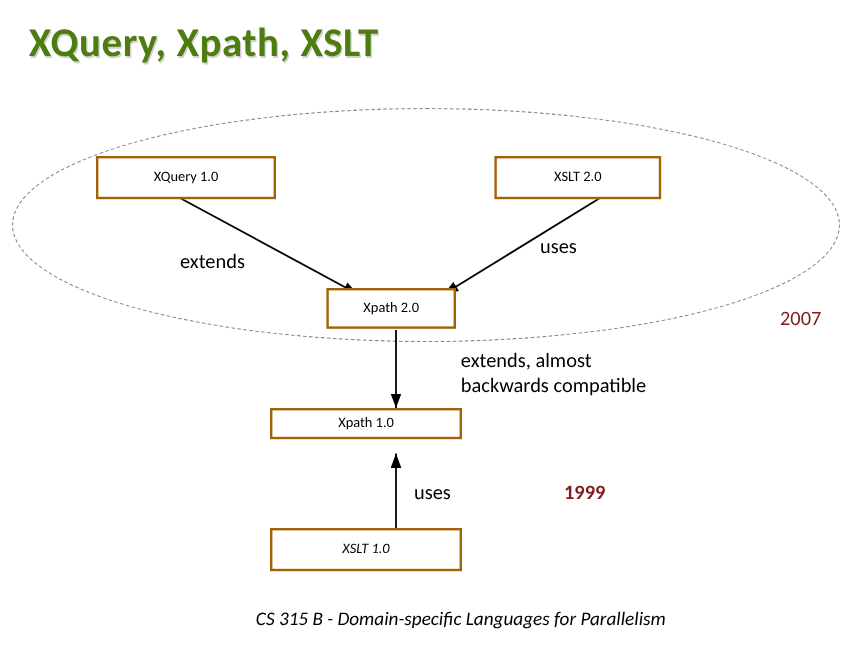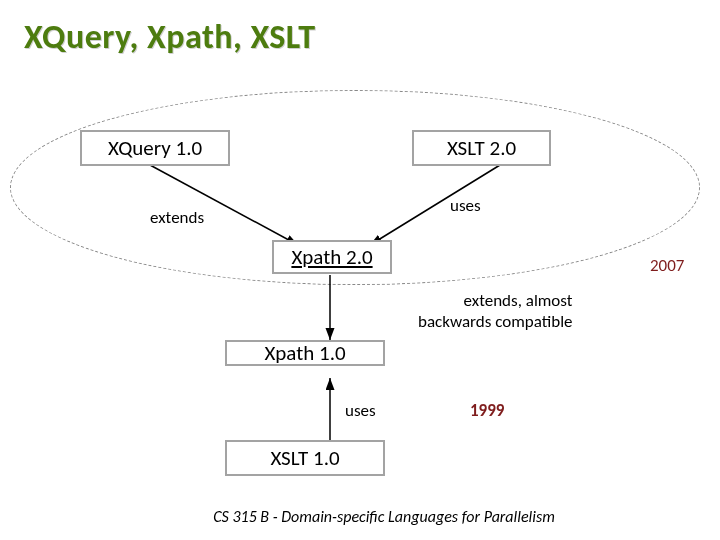--- a/index.html
+++ b/index.html
@@ -21,24 +21,24 @@
     left: 24px;
     top: 16px;
     font-size: 34px;
     font-weight: 700;
     color: #4d7c0f;
     text-shadow: 1px 1px 0 #d0d0d0;
     letter-spacing: 0.5px;
   }
   .node {
     position: absolute;
-    border: 2px solid #a3a3a3;
+    border: 2px solid #a16207;
     background: #fff;
     text-align: center;
-    font-size: 21px;
+    font-size: 12px;
     display: flex;
     align-items: center;
     justify-content: center;
     box-sizing: border-box;
   }
   .label {
     position: absolute;
     font-size: 17px;
     color: #000;
     white-space: pre;
@@ -105,37 +105,37 @@
   </svg>
 
   <div class="node" style="left:80px; top:130px; width:150px; height:36px;">
     <span>XQuery 1.0</span>
   </div>
 
   <div class="node" style="left:412px; top:130px; width:139px; height:36px;">
     <span>XSLT 2.0</span>
   </div>
 
-  <div class="node" style="left:272px; top:240px; width:120px; height:34px;text-decoration:underline;">
+  <div class="node" style="left:272px; top:240px; width:108px; height:34px;">
     <span>Xpath 2.0</span>
   </div>
 
   <div class="node" style="left:225px; top:340px; width:160px; height:26px;">
     <span>Xpath 1.0</span>
   </div>
 
-  <div class="node" style="left:225px; top:440px; width:160px; height:36px;">
+  <div class="node" style="left:225px; top:440px; width:160px; height:36px;font-style:italic;">
     <span>XSLT 1.0</span>
   </div>
 
   <div class="label" style="left:150px; top:195px;margin-top:12px;">extends</div>
 
   <div class="label" style="left:450px; top:195px;">uses</div>
 
-  <div class="label" style="left:418px; top:290px; white-space:pre;text-align:right;">extends, almost
+  <div class="label" style="left:384px; top:290px; white-space:pre;">extends, almost
 backwards compatible</div>
 
   <div class="label" style="left:345px; top:400px;">uses</div>
 
 
   <div class="year" style="left:650px; top:255px;">2007</div>
   <div class="year" style="left:470px; top:400px;font-weight:bold;">1999</div>
 
   <div class="footer">CS 315 B - Domain-specific Languages for Parallelism</div>
 

